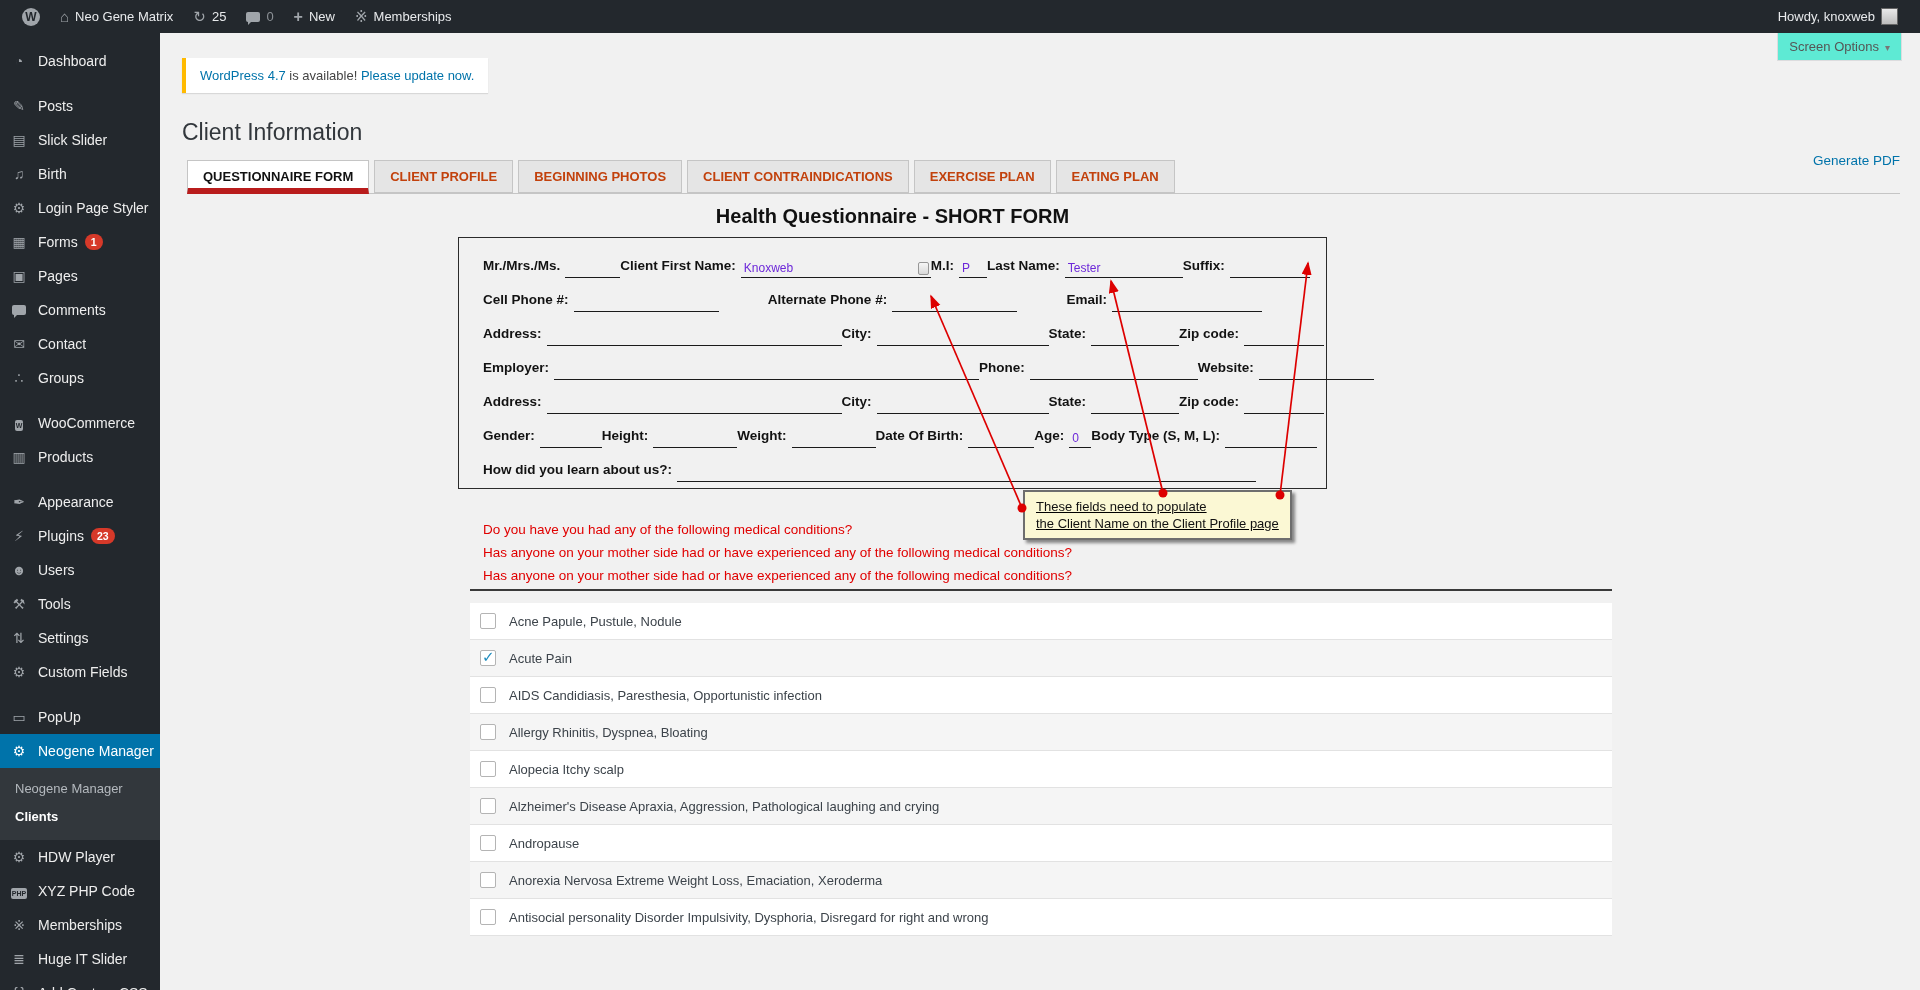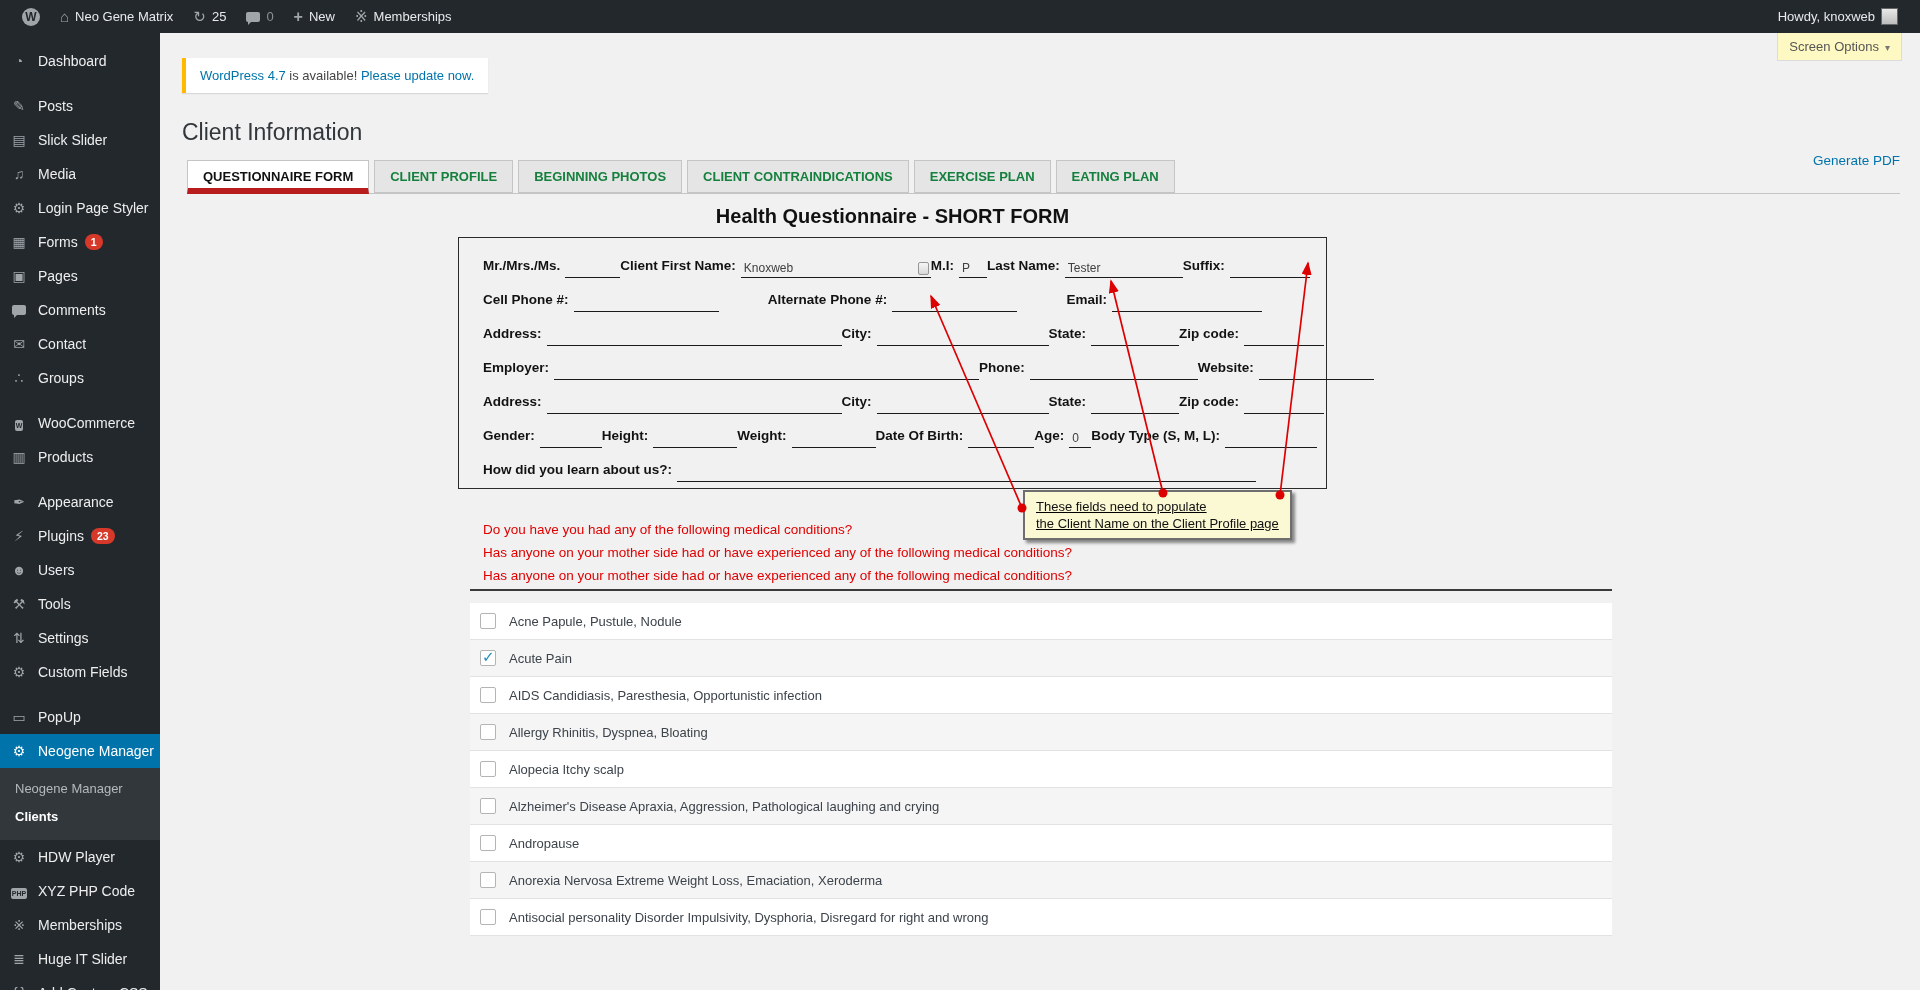--- a/index.html
+++ b/index.html
@@ -29,41 +29,41 @@
   .ml { white-space:nowrap; overflow:hidden; }
   .badge { margin-left:7px; background:#d63929; color:#fff; border-radius:10px; font-size:10.5px; line-height:10.5px; padding:3px 6px; font-weight:bold; }
   .php-ic { background:#a0a5aa; color:#23282d; font-size:7px; font-weight:bold; border-radius:2px; padding:2px 1px; }
   .submenu { background:#32373c; padding:7px 0 9px; }
   .smi { padding:6px 0 7px 15px; font-size:13px; color:#b4b9be; cursor:pointer; }
   .smi.current { color:#fff; font-weight:bold; }
 
   
   .content { position:absolute; top:33px; left:160px; right:0; bottom:0; background:#f1f1f1; overflow:hidden; }
 
-  .screen-options { position:absolute; top:0; right:18px; background:#fef9c3; border:1px solid #dcdcde; border-top:none; color:#555; font-size:13px; padding:6px 11px; cursor:pointer; }
+  .screen-options { position:absolute; top:0; right:18px; background:#5eead4; border:1px solid #dcdcde; border-top:none; color:#555; font-size:13px; padding:6px 11px; cursor:pointer; }
   .screen-options .chev { font-size:10px; color:#777; margin-left:6px; }
 
   .notice { position:absolute; top:25px; left:22px; background:#fff; border-left:4px solid #ffba00; box-shadow:0 1px 1px rgba(0,0,0,.1); padding:10px 14px; font-size:13px; color:#444; white-space:nowrap; }
   .nlink { color:#0073aa; cursor:pointer; }
 
   .page-title { position:absolute; top:86px; left:22px; font-size:23px; font-weight:400; color:#32373c; }
 
   .generate-pdf { position:absolute; top:120px; right:20px; font-size:13.5px; color:#0073aa; cursor:pointer; }
 
   .tabs { position:absolute; left:27px; right:20px; top:127px; height:34px; border-bottom:1px solid #c5c5c5; display:flex; gap:5px; align-items:flex-end; }
-  .tab { height:33px; line-height:31px; padding:0 15px; background:#e5e5e5; border:1px solid #c5c5c5; font-size:13px; font-weight:bold; color:#15803d; white-space:nowrap; cursor:pointer; }
+  .tab { height:33px; line-height:31px; padding:0 15px; background:#e5e5e5; border:1px solid #c5c5c5; font-size:13px; font-weight:bold; color:#c2410c; white-space:nowrap; cursor:pointer; }
   .tab.active { background:#fff; color:#111; height:34px; margin-bottom:-1px; border-bottom:6px solid #b91c1c; }
 
   .form-title { position:absolute; top:172px; left:298px; width:869px; text-align:center; font-size:20px; font-weight:bold; color:#111; }
 
   .form-box { position:absolute; top:204px; left:298px; width:869px; height:252px; border:1px solid #2b2b2b; background:transparent; padding:6px 24px 0; display:flex; flex-direction:column; z-index:1; }
   .frow { display:flex; justify-content:space-between; align-items:flex-end; height:34px; }
   .fg { display:flex; align-items:flex-end; }
   .lb { font-weight:bold; color:#121212; font-size:13.5px; margin:0 5px 5px 0; white-space:nowrap; }
-  .fl { display:inline-block; border-bottom:1.5px solid #1a1a1a; height:20px; font-size:12px; color:#404040; padding:3px 3px 0; position:relative; }
+  .fl { display:inline-block; border-bottom:1.5px solid #1a1a1a; height:20px; font-size:12px; color:#6d28d9; padding:3px 3px 0; position:relative; }
   .fl.grow { flex:1; margin-right:46px; }
   .field-icon { position:absolute; right:2px; bottom:2px; width:11px; height:13px; background:linear-gradient(#f6f6f6,#d9d9d9); border:1px solid #979797; border-radius:2px; }
 
   .questions { position:absolute; left:323px; top:485px; }
   .q { color:#e00000; font-size:13.5px; line-height:23px; }
 
   .hr-dark { position:absolute; left:310px; top:556px; width:1142px; border-top:2px solid #3a3a3a; }
 
   .cond-list { position:absolute; left:310px; top:570px; width:1142px; }
   .cond-row { height:37px; display:flex; align-items:center; border-bottom:1px solid #e2e2e2; background:#fff; cursor:pointer; }
@@ -120,21 +120,21 @@
   <div class="mi gap">
       <span class="ic">✎</span>
       <span class="ml">Posts</span>
     </div>
   <div class="mi">
       <span class="ic">▤</span>
       <span class="ml">Slick Slider</span>
     </div>
   <div class="mi">
       <span class="ic">♫</span>
-      <span class="ml">Media</span>
+      <span class="ml">Birth</span>
     </div>
   <div class="mi">
       <span class="ic">⚙</span>
       <span class="ml">Login Page Styler</span>
     </div>
   <div class="mi">
       <span class="ic">▦</span>
       <span class="ml">Forms</span>
       <span class="badge">1</span>
     </div>

